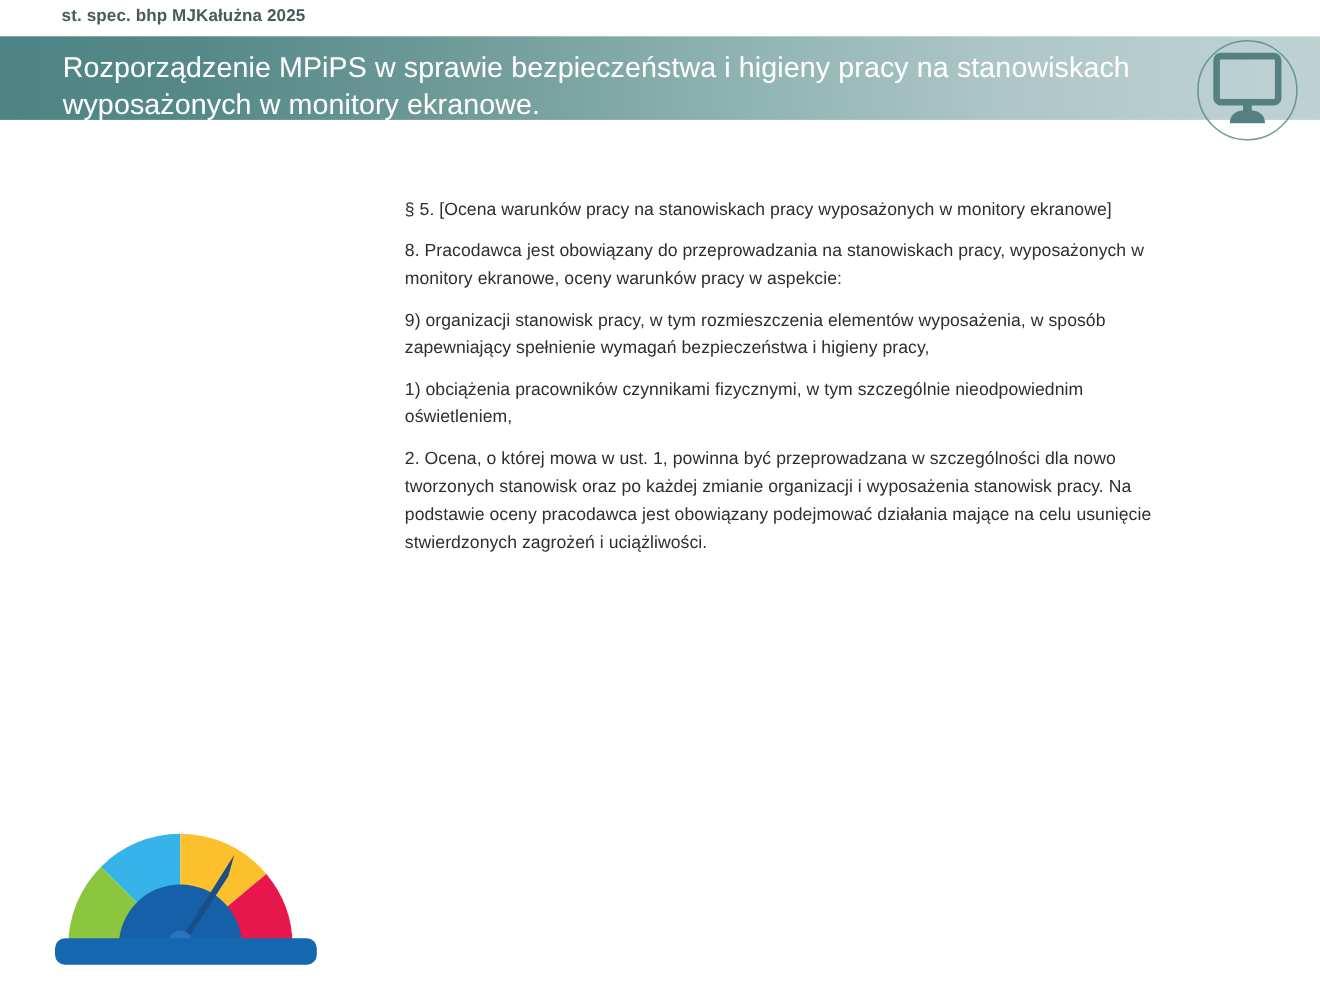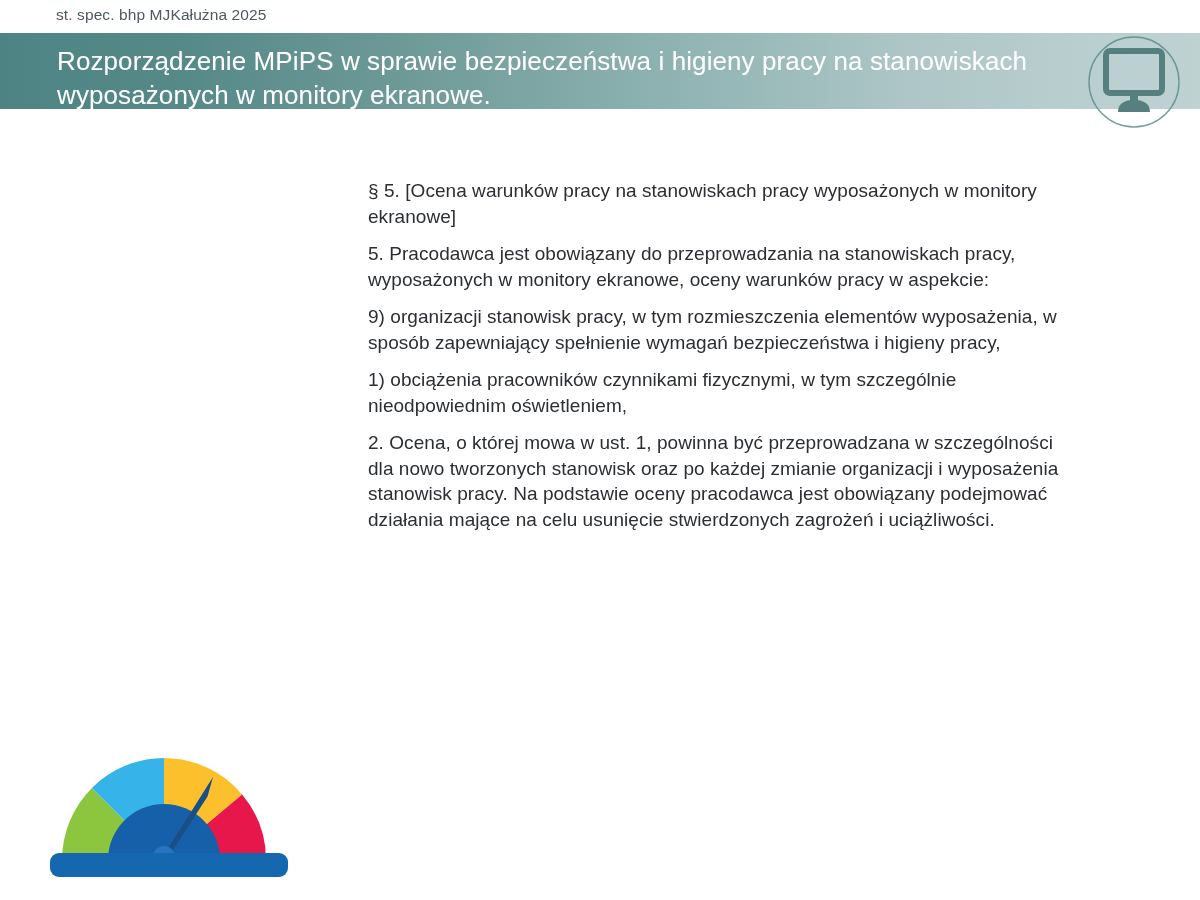--- a/index.html
+++ b/index.html
@@ -22,20 +22,21 @@
 
   
   .kicker {
     position: absolute;
     left: 56px;
     top: 6px;
     font-size: 15.5px;
     letter-spacing: 0.1px;
     color: #4a5a5d;
     white-space: nowrap;
+    font-weight: bold;
   }
 
   
   .header-band {
     position: absolute;
     left: 0;
     top: 33px;
     width: 1200px;
     height: 76px;
     background: linear-gradient(90deg,
@@ -72,21 +73,21 @@
   }
   .badge svg { display: block; }
 
   
   .body-copy {
     position: absolute;
     left: 368px;
     top: 178px;
     width: 712px;
     color: #2b2f33;
-    font-size: 19px;
+    font-size: 16px;
     line-height: 25.5px;
     letter-spacing: 0.05px;
   }
   .body-copy p {
     margin: 0 0 12px 0;
   }
   .body-copy p:last-child { margin-bottom: 0; }
 
   
   .gauge {
@@ -117,21 +118,21 @@
       <g fill="#56807f">
         <rect x="26" y="23" width="56" height="42" rx="4" ry="4" fill="none" stroke="#56807f" stroke-width="6"></rect>
         <rect x="50" y="65" width="8" height="9"></rect>
         <path d="M38 84 c0 -9 7 -12 16 -12 s16 3 16 12 z"></path>
       </g>
     </svg>
   </div>
 
   <div class="body-copy">
     <p>§  5.  [Ocena warunków pracy na stanowiskach pracy wyposażonych w monitory ekranowe]</p>
-    <p>5.  Pracodawca jest obowiązany do przeprowadzania na stanowiskach pracy, wyposażonych w monitory ekranowe, oceny warunków pracy w aspekcie:</p>
+    <p>8.  Pracodawca jest obowiązany do przeprowadzania na stanowiskach pracy, wyposażonych w monitory ekranowe, oceny warunków pracy w aspekcie:</p>
     <p>9) organizacji stanowisk pracy, w tym rozmieszczenia elementów wyposażenia, w sposób zapewniający spełnienie wymagań bezpieczeństwa i higieny pracy,</p>
     <p>1) obciążenia pracowników czynnikami fizycznymi, w tym szczególnie nieodpowiednim oświetleniem,</p>
     <p>2.  Ocena, o której mowa w ust. 1, powinna być przeprowadzana w szczególności dla nowo tworzonych stanowisk oraz po każdej zmianie organizacji i wyposażenia stanowisk pracy. Na podstawie oceny pracodawca jest obowiązany podejmować działania mające na celu usunięcie stwierdzonych zagrożeń i uciążliwości.</p>
   </div>
 
   <div class="gauge">
     <svg width="250" height="140" viewBox="0 0 250 140" aria-hidden="true">
 
       <g>
 

